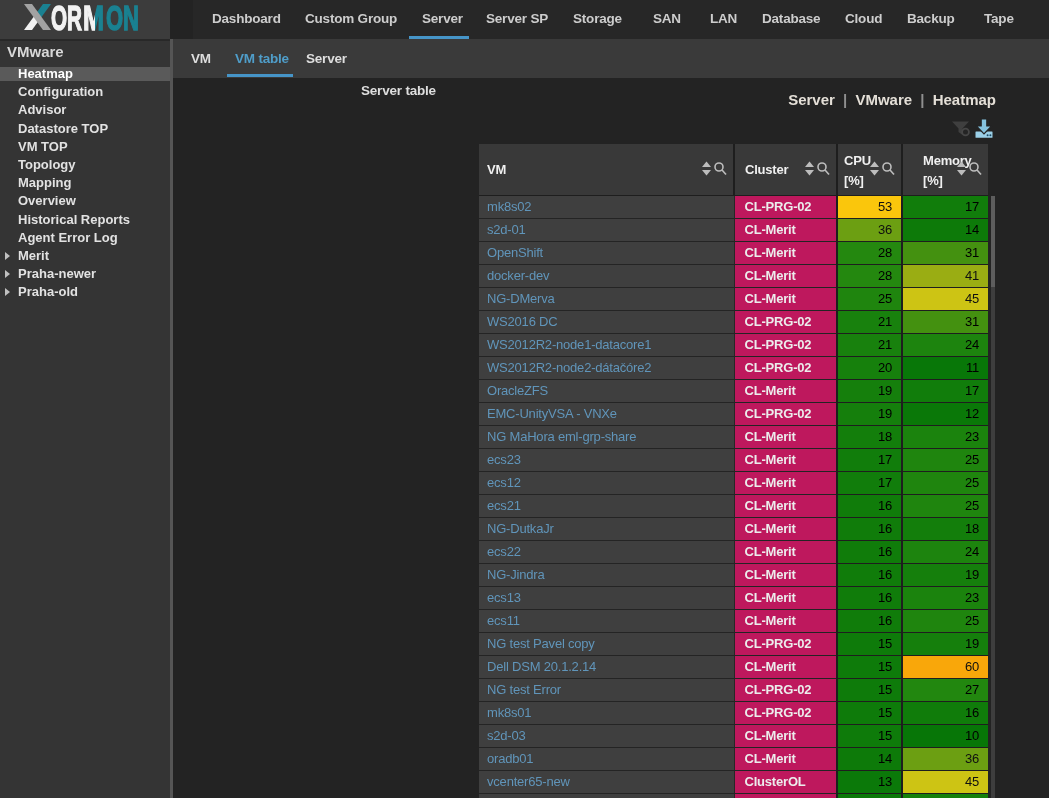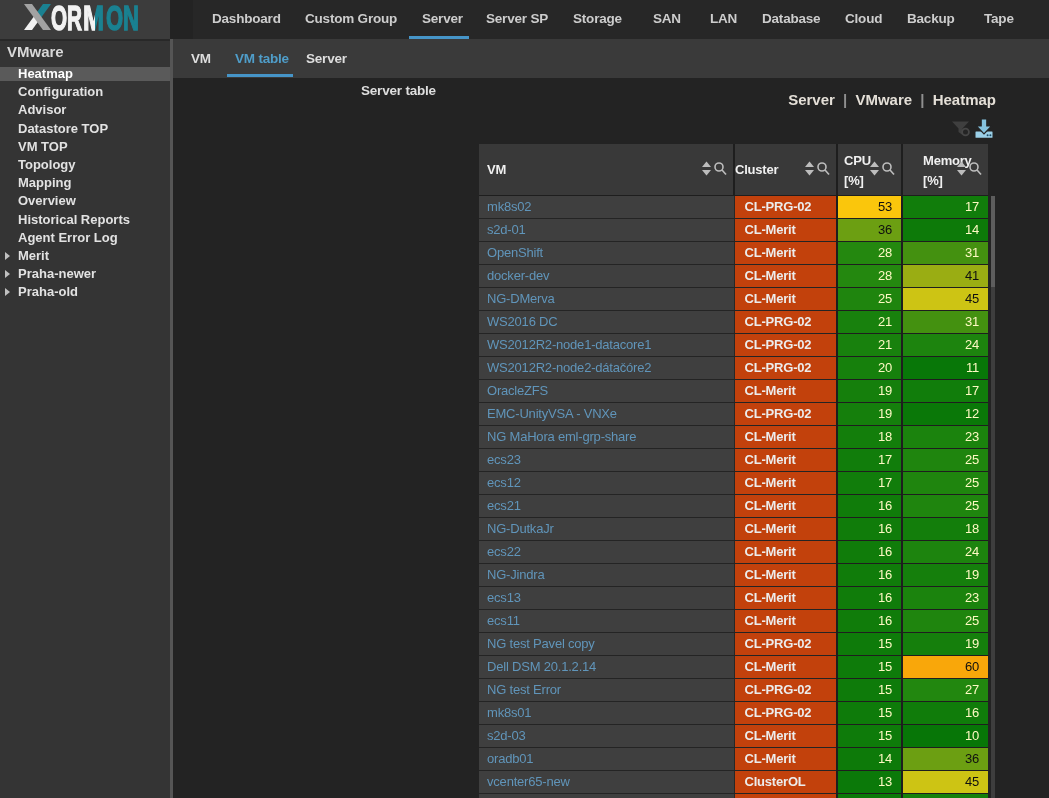--- a/index.html
+++ b/index.html
@@ -40,22 +40,22 @@
 
 
 #tablewrap { position:absolute; left:479px; top:144px; width:510px; height:654px; overflow:hidden; }
 table { border-collapse:collapse; table-layout:fixed; width:509px; }
 th, td { font-size:13px; overflow:hidden; white-space:nowrap; letter-spacing:-0.2px; }
 thead th { background:#393939; height:51px; color:#f0f0f0; font-weight:bold; text-align:left;
   vertical-align:middle; position:relative; border-bottom:1px solid #1e1e1e; }
 th.c1 { border-left:2px solid #1e1e1e; }
 tbody td { height:23px; border-bottom:1px solid #242424; }
 td.vm { background:#3f3f3f; padding-left:8px; color:#6095ba; }
-td.cl { background:#c2410c; padding-left:10px; color:#ececec; font-weight:bold; border-left:1px solid #272727; }
-td.hc { text-align:right; padding-right:9px; border-left:2px solid #1e1e1e; border-bottom:1px solid #1e1e1e; color:#fef9c3; }
+td.cl { background:#be185d; padding-left:10px; color:#ececec; font-weight:bold; border-left:1px solid #272727; }
+td.hc { text-align:right; padding-right:9px; border-left:2px solid #1e1e1e; border-bottom:1px solid #1e1e1e; color:#000000; }
 td.dk { color:#101010; }
 .hdr2 { line-height:20px; display:inline-block; vertical-align:middle; position:relative; top:2px; }
 .hicons { position:absolute; right:5px; top:50%; margin-top:-9px; width:26px; height:18px; }
 
 
 #sbar  { position:absolute; left:991px; top:196px; width:4px; height:602px; background:#3e3e3e; }
 #sthumb{ position:absolute; left:991px; top:196px; width:4px; height:91px; background:#5d5d5d; }
 </style>
 </head>
 <body>
@@ -145,21 +145,21 @@
           <col style="width:86px">
         </colgroup>
       <thead>
         <tr>
           <th style="padding-left:8px;">VM<svg class="hicons" width="26" height="18" viewBox="0 0 26 18">
                 <polygon points="0,7 4.5,1.5 9,7" fill="#bdbdbd"></polygon>
                 <polygon points="0,10 4.5,15.5 9,10" fill="#bdbdbd"></polygon>
                 <circle cx="17" cy="7" r="4" fill="none" stroke="#bdbdbd" stroke-width="1.6"></circle>
                 <line x1="20" y1="10" x2="24" y2="14.5" stroke="#bdbdbd" stroke-width="1.6"></line>
               </svg></th>
-          <th class="c1" style="">Cluster<svg class="hicons" width="26" height="18" viewBox="0 0 26 18">
+          <th class="c1" style="padding-left:10px;">Cluster<svg class="hicons" width="26" height="18" viewBox="0 0 26 18">
                 <polygon points="0,7 4.5,1.5 9,7" fill="#bdbdbd"></polygon>
                 <polygon points="0,10 4.5,15.5 9,10" fill="#bdbdbd"></polygon>
                 <circle cx="17" cy="7" r="4" fill="none" stroke="#bdbdbd" stroke-width="1.6"></circle>
                 <line x1="20" y1="10" x2="24" y2="14.5" stroke="#bdbdbd" stroke-width="1.6"></line>
               </svg></th>
           <th class="c1" style="padding-left:6px;"><span class="hdr2">CPU<br>[%]</span><svg class="hicons" width="26" height="18" viewBox="0 0 26 18">
                 <polygon points="0,7 4.5,1.5 9,7" fill="#bdbdbd"></polygon>
                 <polygon points="0,10 4.5,15.5 9,10" fill="#bdbdbd"></polygon>
                 <circle cx="17" cy="7" r="4" fill="none" stroke="#bdbdbd" stroke-width="1.6"></circle>
                 <line x1="20" y1="10" x2="24" y2="14.5" stroke="#bdbdbd" stroke-width="1.6"></line>

